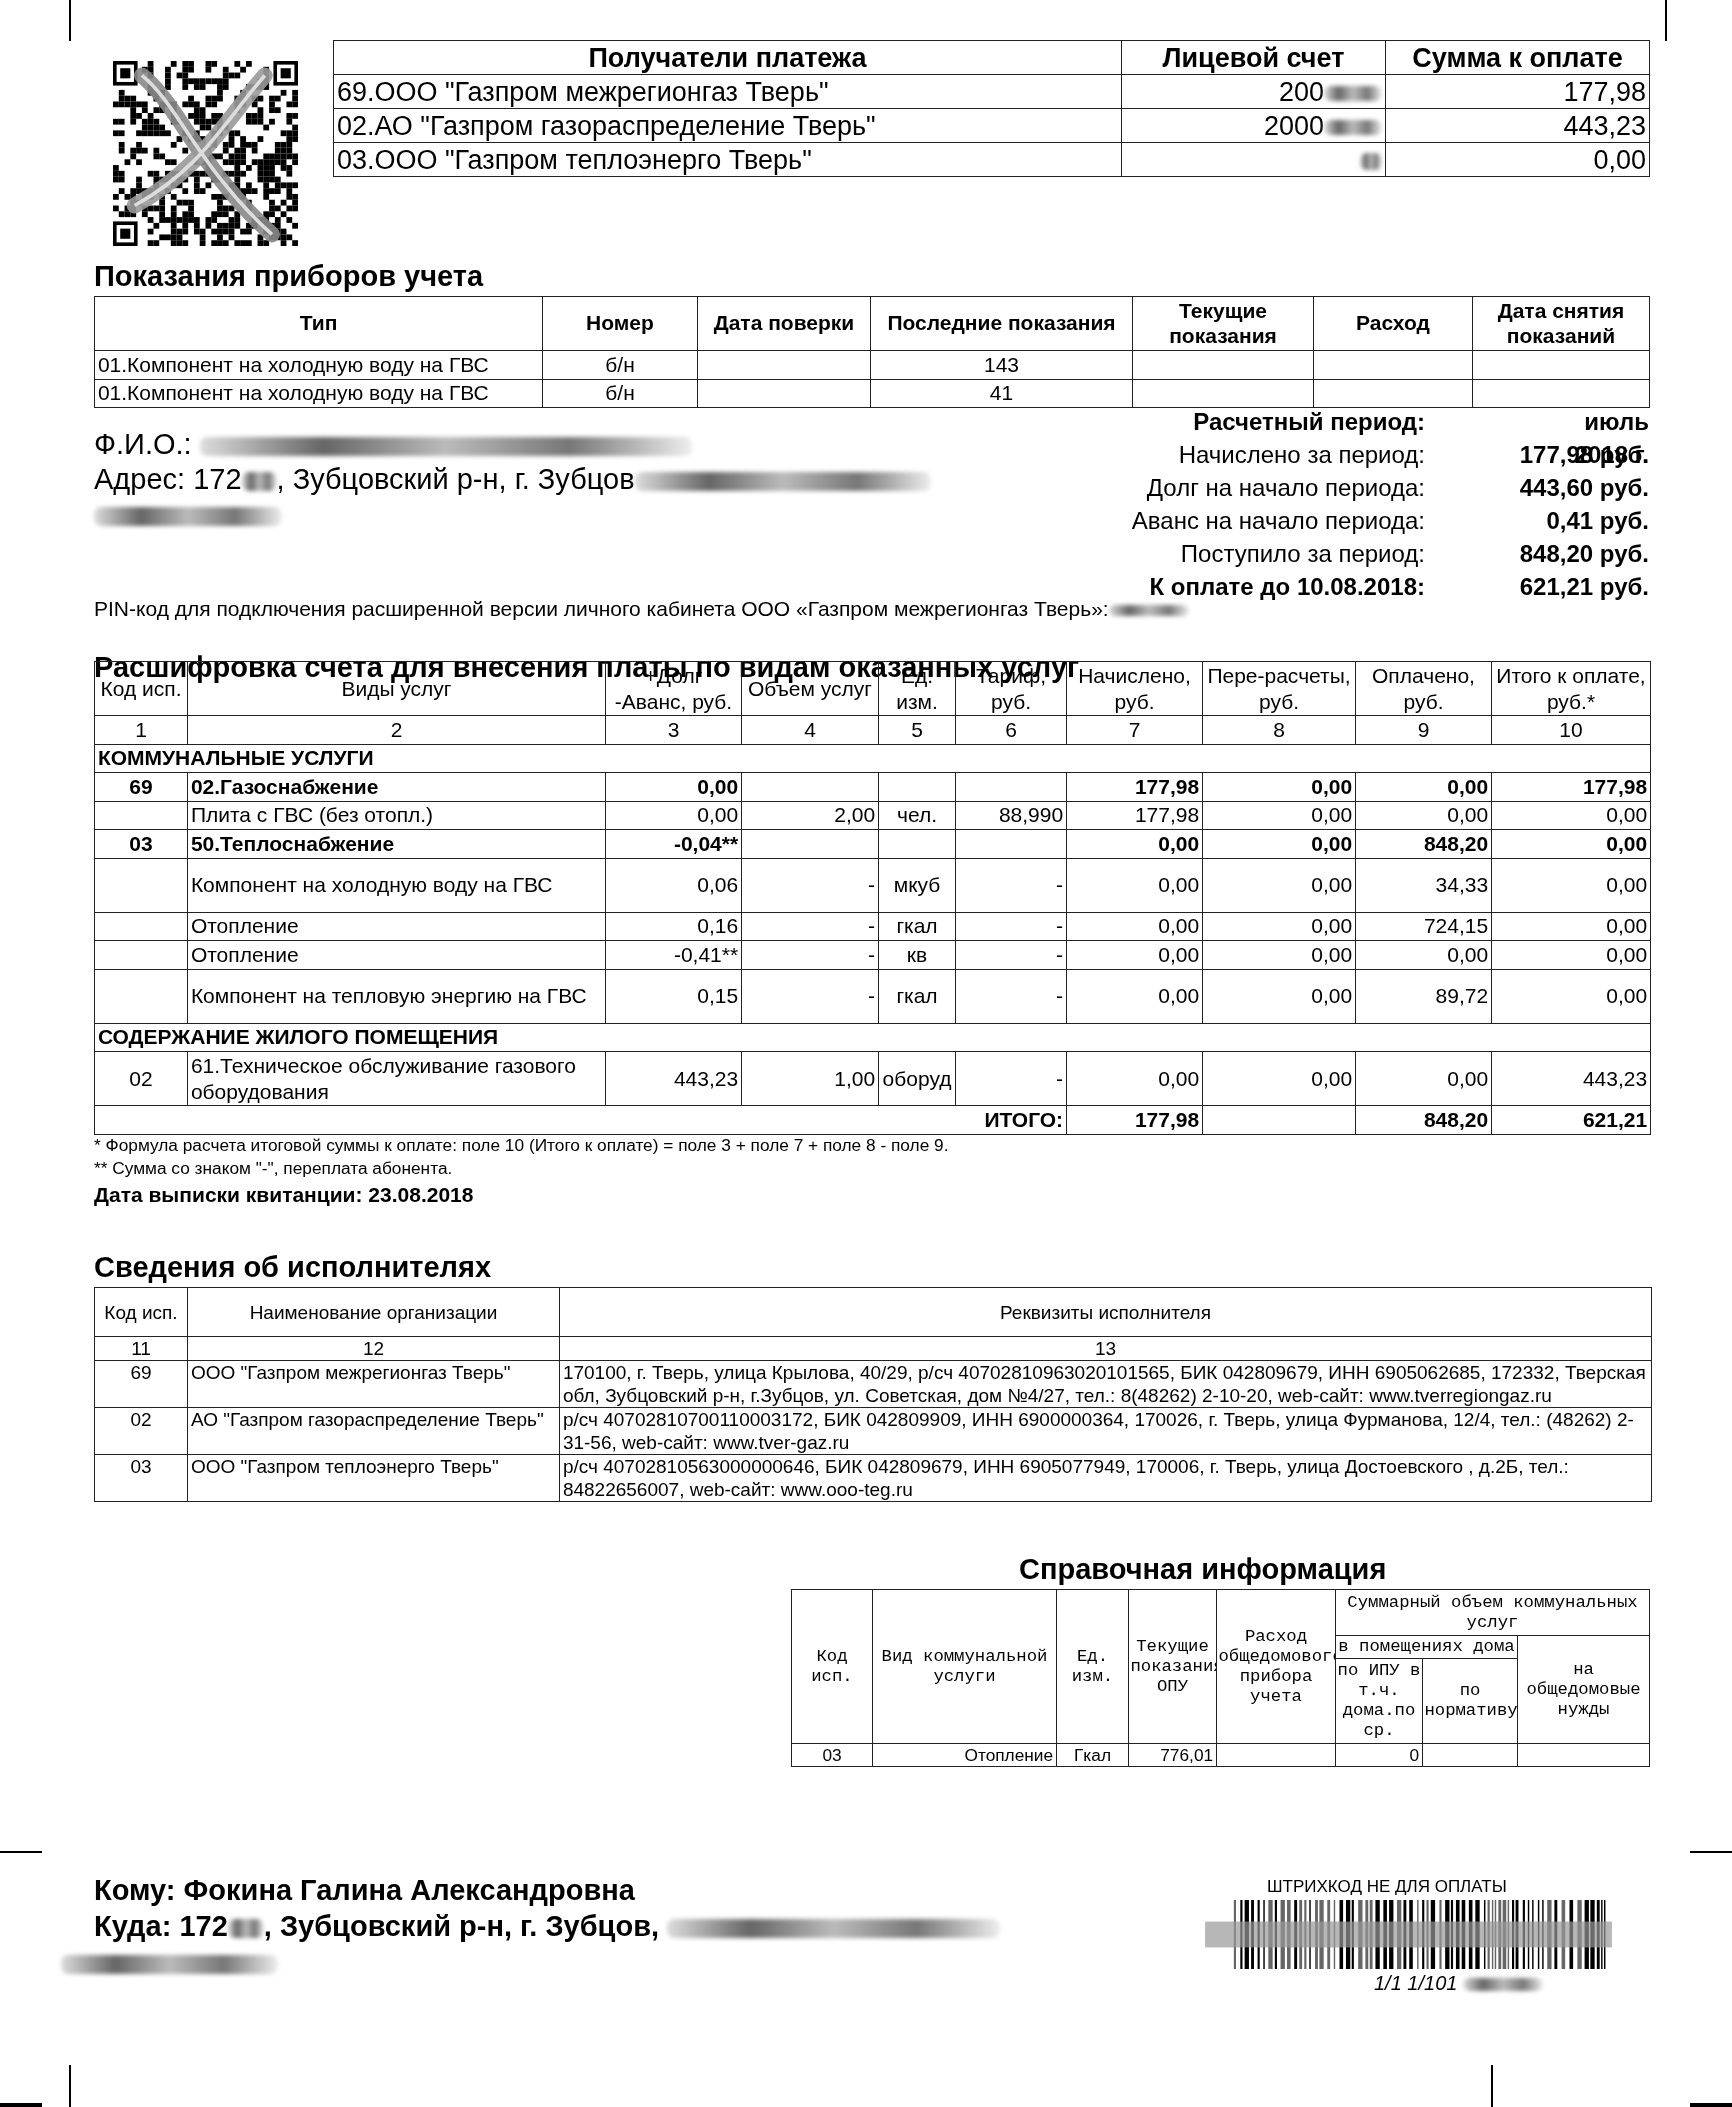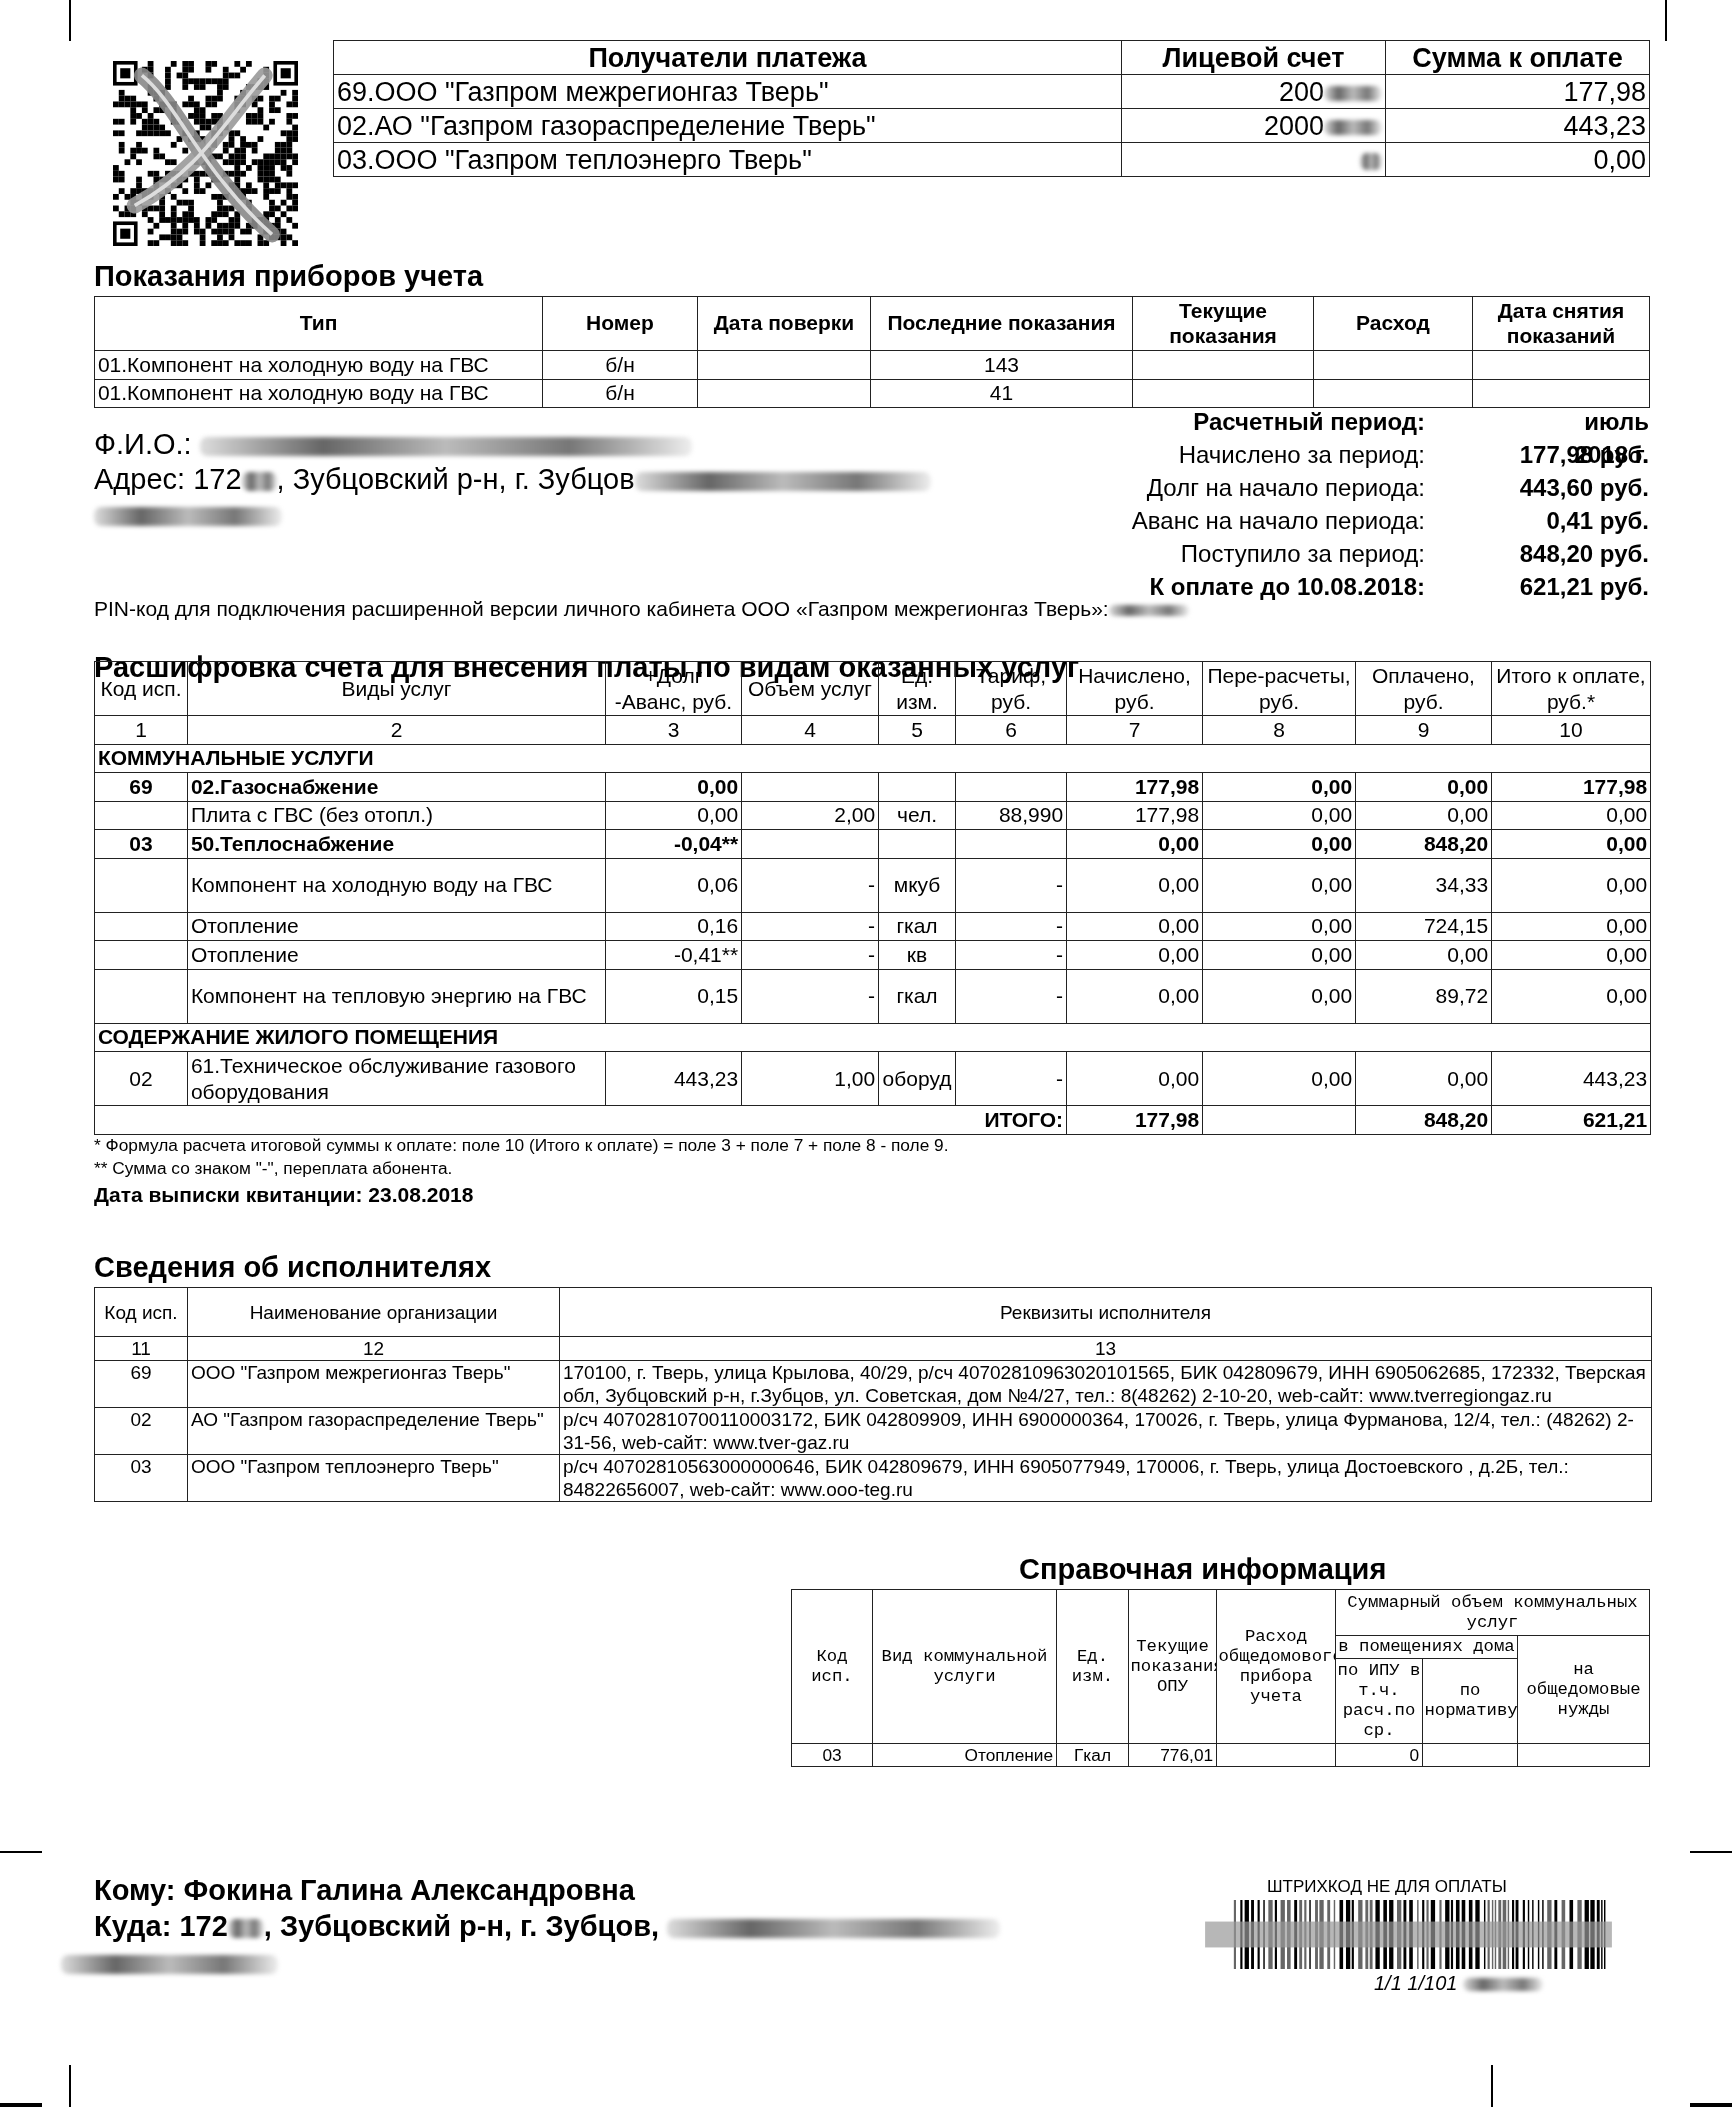--- a/index.html
+++ b/index.html
@@ -887,21 +887,21 @@
     <th rowspan="3" class="c">Ед. изм.</th>
     <th rowspan="3" class="c">Текущие показания ОПУ</th>
     <th rowspan="3" class="c">Расход общедомового прибора учета</th>
     <th colspan="3" class="c">Суммарный объем коммунальных услуг</th>
   </tr>
   <tr style="height:23px;">
     <th colspan="2" class="c">в помещениях дома</th>
     <th rowspan="2" class="c">на общедомовые нужды</th>
   </tr>
   <tr style="height:85px;">
-    <th class="c">по ИПУ в т.ч. расч.по ср.</th>
+    <th class="c">по ИПУ в т.ч. дома.по ср.</th>
     <th class="c">по нормативу</th>
   </tr>
   <tr>
     <td class="c">03</td>
     <td class="r">Отопление</td>
     <td class="c">Гкал</td>
     <td class="r">776,01</td>
     <td class="r"></td>
     <td class="r">0</td>
     <td class="r"></td>

